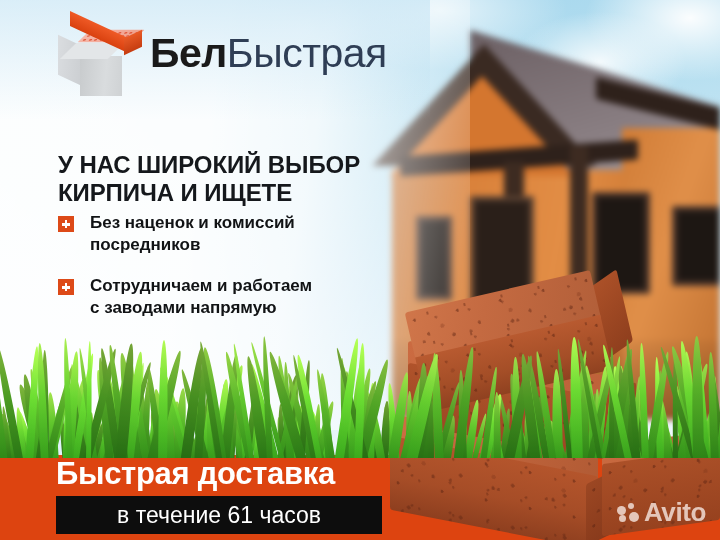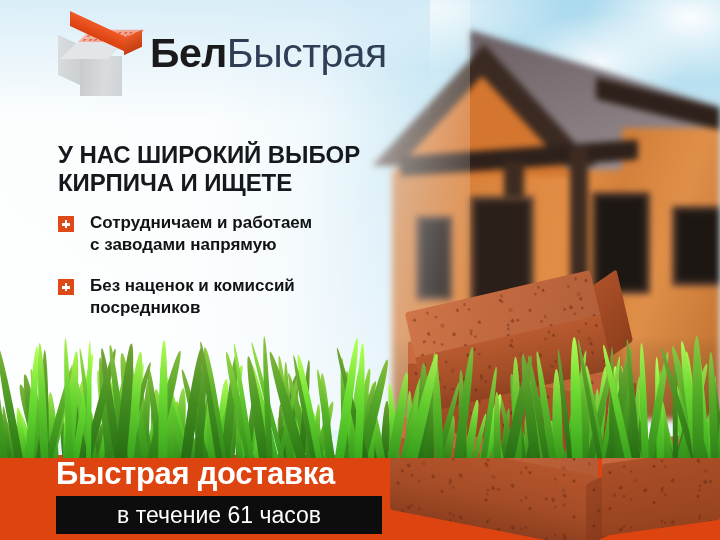--- a/index.html
+++ b/index.html
@@ -209,21 +209,21 @@
     position: absolute;
     left: 58px; top: 115px;
     font-size: 19px;
     font-weight: bold;
     color: #d9481c;
     letter-spacing: .2px;
     white-space: nowrap;
   }
   .headline {
     position: absolute;
-    left: 58px; top: 141px;
+    left: 58px; top: 151px;
     font-size: 24px;
     font-weight: bold;
     color: #15181c;
     line-height: 28px;
     letter-spacing: -.1px;
     white-space: nowrap;
   }
 
   
   .bullets {
@@ -739,29 +739,29 @@
 
   <div class="headline">
     <div>У НАС ШИРОКИЙ ВЫБОР</div>
     <div>КИРПИЧА И ИЩЕТЕ</div>
   </div>
 
   <div class="bullets">
     <div class="bullet">
       <span class="plus-box"></span>
       <span class="bullet-text">
-        <span>Сотрудничаем и работаем</span><br>
-        <span>с заводами напрямую</span>
+        <span>Без наценок и комиссий</span><br>
+        <span>посредников</span>
       </span>
     </div>
     <div class="bullet">
       <span class="plus-box"></span>
       <span class="bullet-text">
-        <span>Без наценок и комиссий</span><br>
-        <span>посредников</span>
+        <span>Сотрудничаем и работаем</span><br>
+        <span>с заводами напрямую</span>
       </span>
     </div>
   </div>
 
   <div class="banner"></div>
 
   <div class="bricks">
     <div class="brick b-bl-top">
         <span class="bk-face"></span>
       </div>
@@ -795,14 +795,23 @@
           <span class="bk-face"></span>
         </span>
     </div>
   </div>
 
   <div class="banner-title">Быстрая доставка</div>
   <div class="black-box">
     <div class="black-box-text">в течение 61 часов</div>
   </div>
 
+  <div class="avito">
+    <span class="avito-dots">
+      <i class="ad1"></i>
+        <i class="ad2"></i>
+        <i class="ad3"></i>
+        <i class="ad4"></i>
+    </span>
+    <span class="avito-word">Avito</span>
+  </div>
 
 </div>
 
 </body></html>

